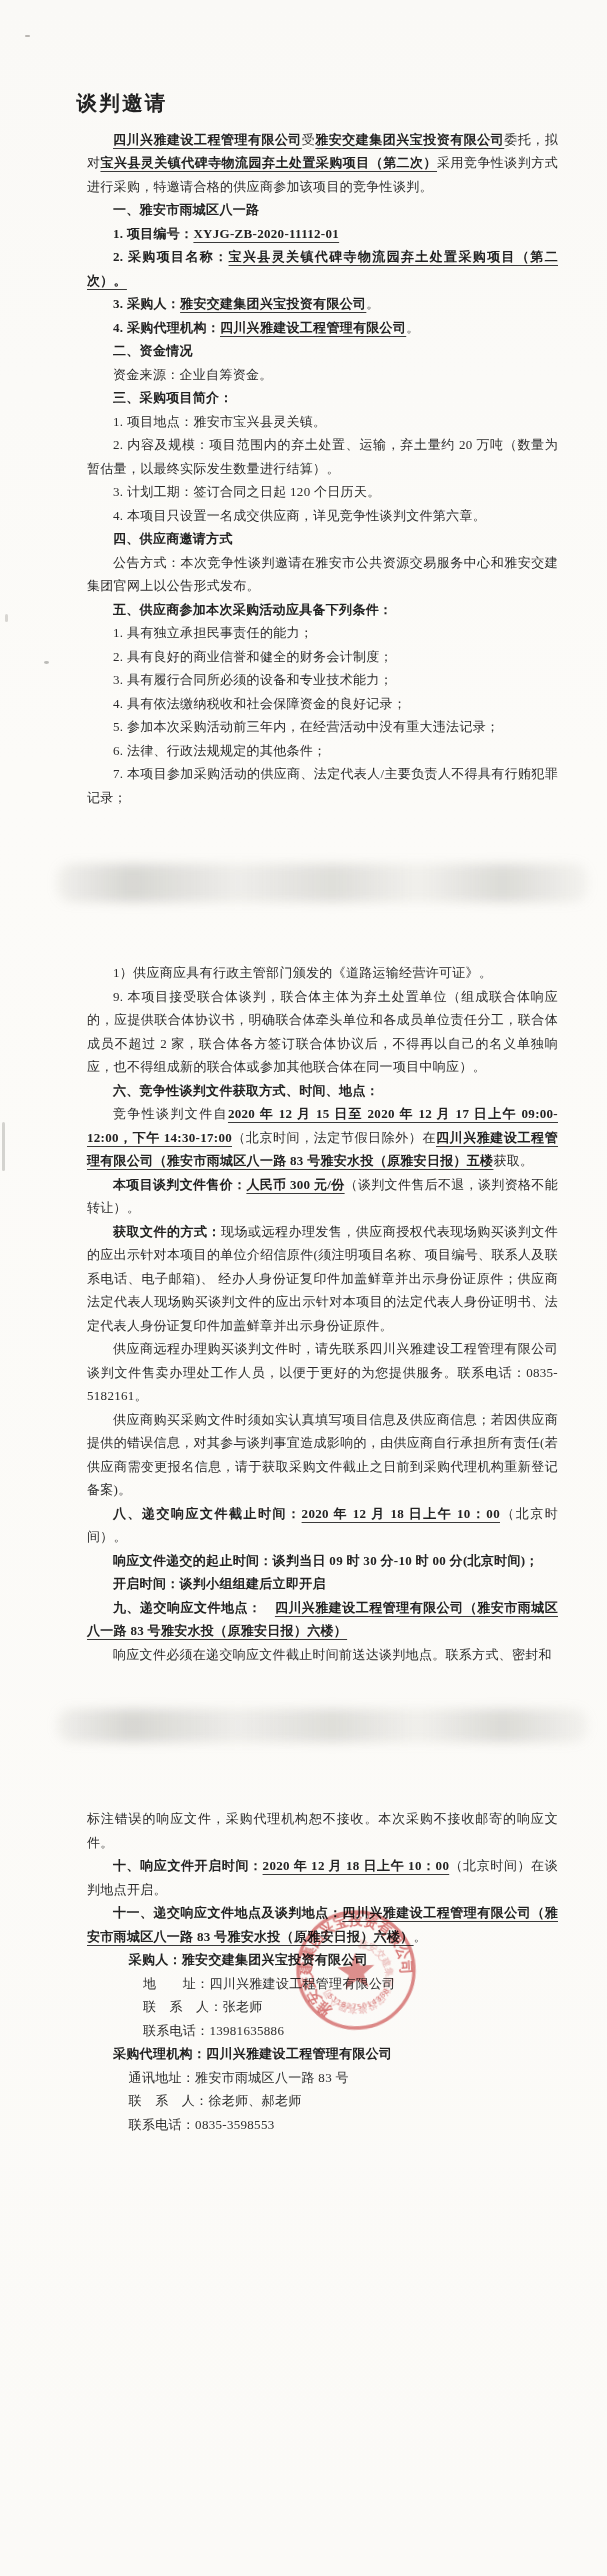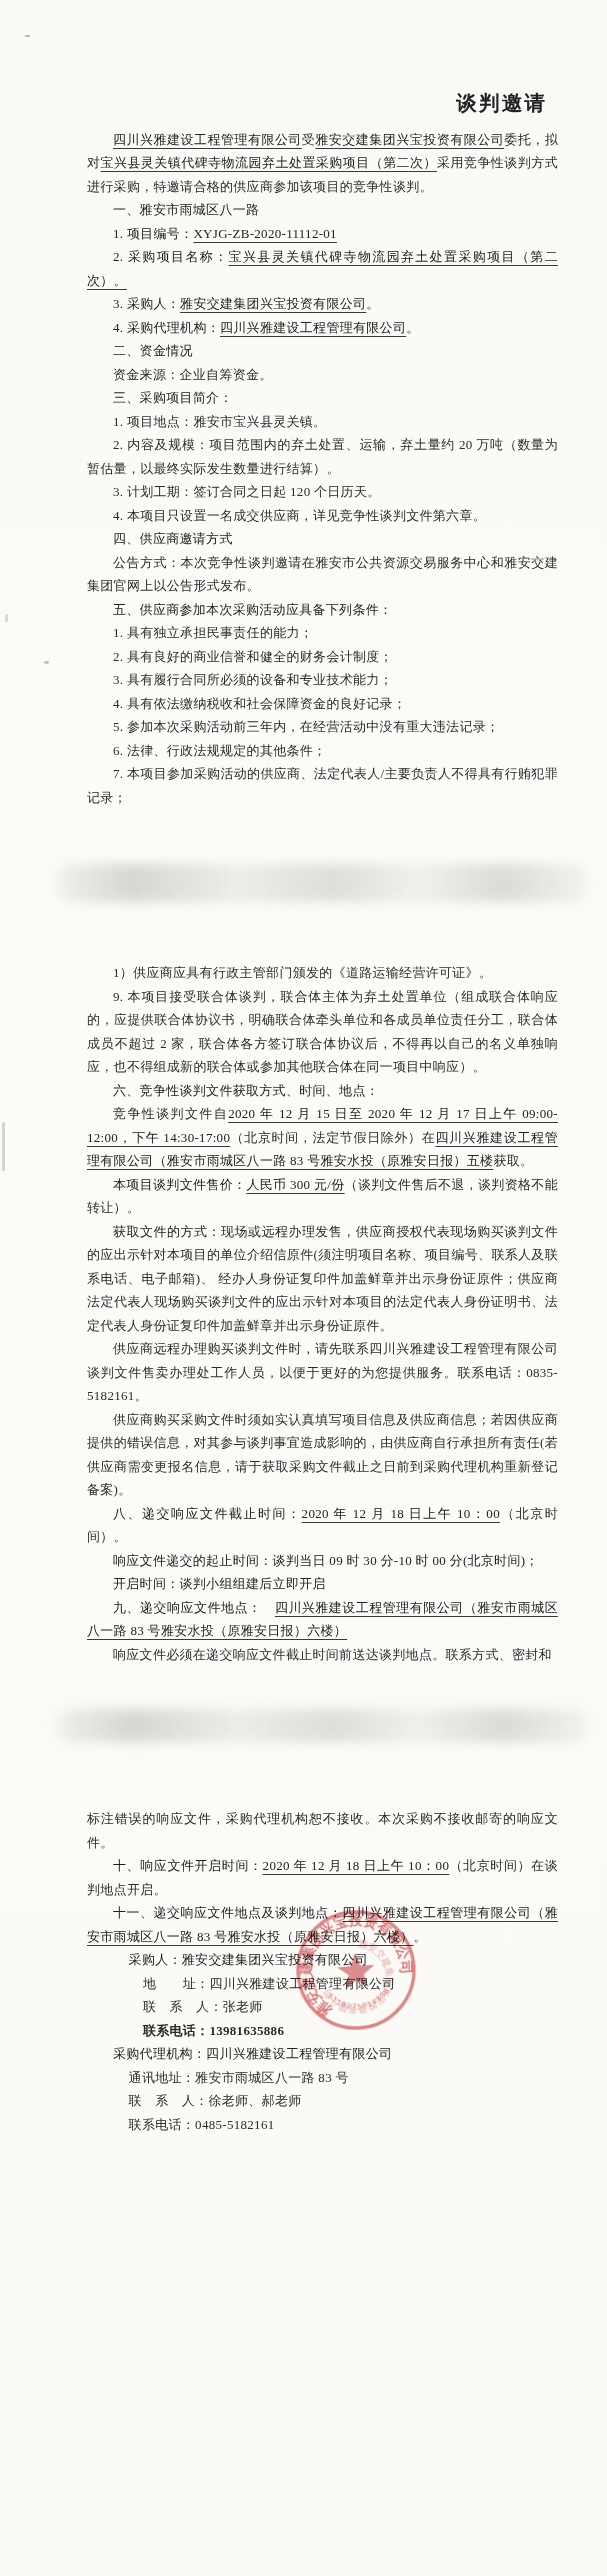--- a/index.html
+++ b/index.html
@@ -17,38 +17,38 @@
     background:linear-gradient(180deg,#faf9f6 0%,#fcfbf8 30%,#fbfaf7 100%);
   }
   .doc-body{
     position:relative;
     padding:90px 50px 0 87px;
   }
   .doc-title{
     font-size:20.5px;
     font-weight:700;
     letter-spacing:2.3px;
-    text-align:right;
+    text-align:left;
     transform:translateX(-10.6px);
     margin-bottom:10.6px;
     line-height:27px;
     color:#222;
   }
   .para{
     margin:0;
     font-size:13px;
     line-height:23.5px;
     letter-spacing:0.3px;
     text-align:justify;
     text-justify:inter-ideograph;
     text-indent:2em;
     color:#2b2b2b;
   }
   .para.no-indent{text-indent:0;}
-  .seg.b{font-weight:400;color:#222;}
+  .seg.b{font-weight:700;color:#222;}
   .seg.u{
     text-decoration:underline;
     text-decoration-thickness:1.1px;
     text-underline-offset:3.8px;
     text-decoration-color:#3a3a3a;
   }
   .page-gap{position:relative;width:100%;}
   .smudge{
     position:absolute;left:-30px;right:-30px;
     background:linear-gradient(90deg,
@@ -128,25 +128,25 @@
       <p class="para"><span class="seg">响应文件必须在递交响应文件截止时间前送达谈判地点。联系方式、密封和</span></p>
       <div class="page-gap" style="height: 141px;">
         <div class="smudge" style="top: 43px; height: 33px;"></div>
       </div>
       <p class="para no-indent"><span class="seg">标注错误的响应文件，采购代理机构恕不接收。本次采购不接收邮寄的响应文件。</span></p>
       <p class="para"><span class="seg b">十、响应文件开启时间：</span><span class="seg b u">2020 年 12 月 18 日上午 10：00</span><span class="seg">（北京时间）在谈判地点开启。</span></p>
       <p class="para"><span class="seg b">十一、递交响应文件地点及谈判地点：</span><span class="seg b u">四川兴雅建设工程管理有限公司（雅安市雨城区八一路 83 号雅安水投（原雅安日报）六楼）</span><span class="seg">。</span></p>
       <p class="para" style="margin-left: 1.2em;"><span class="seg b">采购人：雅安交建集团兴宝投资有限公司</span></p>
       <p class="para" style="margin-left: 2.3em;"><span class="seg">地　　址：四川兴雅建设工程管理有限公司</span></p>
       <p class="para" style="margin-left: 2.3em;"><span class="seg">联　系　人：张老师</span></p>
-      <p class="para" style="margin-left: 2.3em; font-weight: bold;"><span class="seg">联系电话：13981635886</span></p>
+      <p class="para" style="margin-left: 2.3em;"><span class="seg">联系电话：13981635886</span></p>
       <p class="para"><span class="seg b">采购代理机构：四川兴雅建设工程管理有限公司</span></p>
       <p class="para" style="margin-left: 1.2em;"><span class="seg">通讯地址：雅安市雨城区八一路 83 号</span></p>
       <p class="para" style="margin-left: 1.2em;"><span class="seg">联　系　人：徐老师、郝老师</span></p>
-      <p class="para" style="margin-left: 1.2em;"><span class="seg">联系电话：0485-5182161</span></p>
+      <p class="para" style="margin-left: 1.2em;"><span class="seg">联系电话：0835-3598553</span></p>
     </div>
 
   <div class="stamp">
     <svg viewBox="0 0 170 170" width="128" height="128">
       <defs>
         <path id="ringPath" d="M 50.6 134.1 A 60 60 0 1 1 134.1 119.4" fill="none"></path>
         <path id="numPath" d="M 40 111 A 52 52 0 0 0 130 111" fill="none"></path>
       </defs>
       <circle class="stamp-stroke" cx="85" cy="85" r="77" fill="none" stroke="#cc4545" stroke-width="4.5" opacity="0.72"></circle>
       <polygon class="stamp-fill" fill="#cc4545" opacity="0.68" points="85,62 91.2,79.5 109.7,80 95,91.2 100.3,109 85,98.5 69.7,109 75,91.2 60.3,80 78.8,79.5"></polygon>

